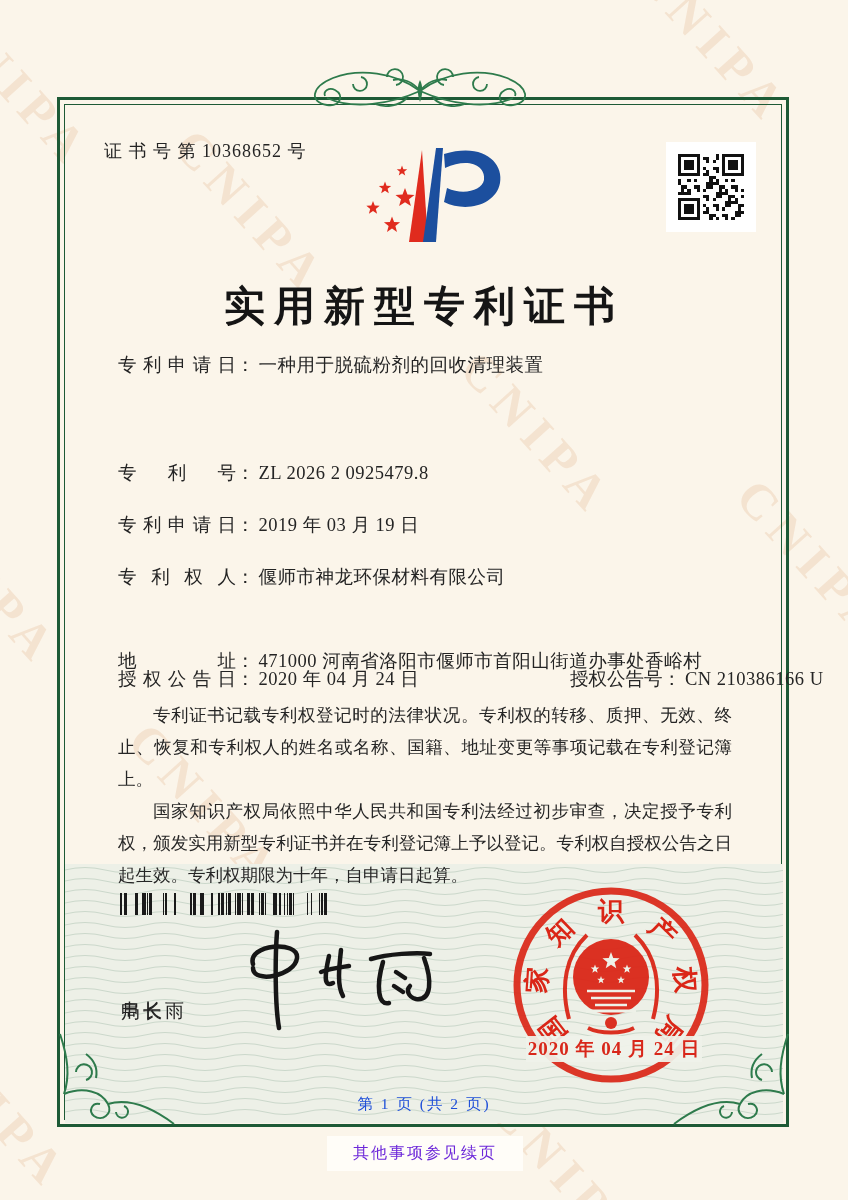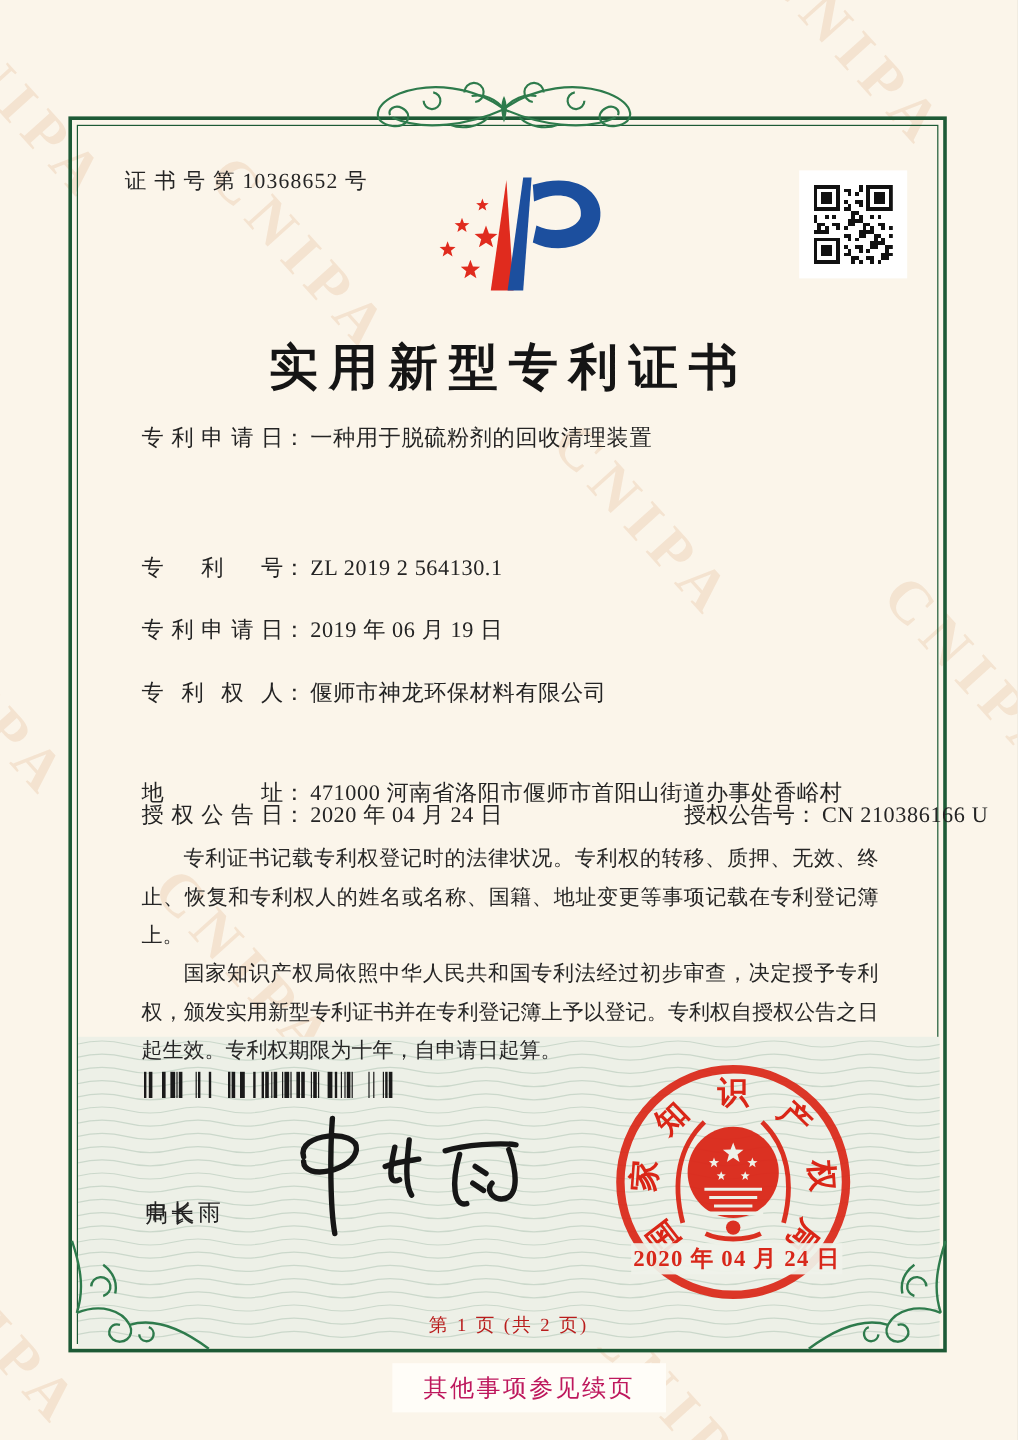--- a/index.html
+++ b/index.html
@@ -34,22 +34,22 @@
   #paras p { text-indent:2em; }
   #waves-area { position:absolute; left:65px; top:864px; width:718px; height:259px; background:#edf0e7; }
   #barcode-wrap { position:absolute; left:120px; top:893px; }
   #sig-title { position:absolute; left:121px; top:999px; font-size:19px; letter-spacing:3px; color:#222;text-align:center; }
   #sig-name  { position:absolute; left:121px; top:998px; font-size:19px; letter-spacing:3px; color:#222;text-align:center; }
   #sig-script { position:absolute; left:225px; top:928px; }
   #seal { position:absolute; left:503px; top:877px; }
   #seal-date { position:absolute; left:526px; top:1036px; width:176px; text-align:center;
                font-size:19px; font-weight:bold; color:#d8271a; letter-spacing:1px;
                background:rgba(239,242,233,.93); white-space:nowrap; }
-  #page-info { position:absolute; left:0; top:1094px; width:848px; text-align:center; font-size:15.5px; letter-spacing:2px; color:#b91c1c; }
-  #note-box { position:absolute; left:327px; top:1136px; background:#fffdf8; padding:7px 26px; font-size:20px; letter-spacing:2px; color:#be185d; }
+  #page-info { position:absolute; left:0; top:1094px; width:848px; text-align:center; font-size:15.5px; letter-spacing:2px; color:#1d4ed8; }
+  #note-box { position:absolute; left:327px; top:1136px; background:#fffdf8; padding:7px 26px; font-size:16px; letter-spacing:2px; color:#6d28d9; }
   .orn { position:absolute; pointer-events:none; }
   svg { display:block; }
 </style>
 </head>
 <body>
 
 <div id="page">
 
   <span class="wm" style="left:-30px; top:-8px">CNIPA</span>
   <span class="wm" style="left:668px; top:-52px">CNIPA</span>
@@ -252,24 +252,24 @@
         <rect x="2" y="16" width="3" height="3" fill="#111"></rect>
       </svg>
   </div>
 
   <div id="title">实用新型专利证书</div>
 
   <div class="frow" style="top:352px">
     <span class="flabel">专利申请日</span><span class="fcolon">：</span><span class="fvalue">一种用于脱硫粉剂的回收清理装置</span>
   </div>
   <div class="frow" style="top:460px">
-    <span class="flabel">专利号</span><span class="fcolon">：</span><span class="fvalue">ZL 2019 2 564130.1</span>
+    <span class="flabel">专利号</span><span class="fcolon">：</span><span class="fvalue">ZL 2026 2 0925479.8</span>
   </div>
   <div class="frow" style="top:512px">
-    <span class="flabel">专利申请日</span><span class="fcolon">：</span><span class="fvalue">2019 年 06 月 19 日</span>
+    <span class="flabel">专利申请日</span><span class="fcolon">：</span><span class="fvalue">2019 年 03 月 19 日</span>
   </div>
   <div class="frow" style="top:564px">
     <span class="flabel">专利权人</span><span class="fcolon">：</span><span class="fvalue">偃师市神龙环保材料有限公司</span>
   </div>
   <div class="frow" style="top:648px">
     <span class="flabel">地址</span><span class="fcolon">：</span><span class="fvalue">471000 河南省洛阳市偃师市首阳山街道办事处香峪村</span>
   </div>
   <div class="frow" style="top:666px">
     <span class="flabel">授权公告日</span><span class="fcolon">：</span><span class="fvalue">2020 年 04 月 24 日</span>
     <span id="grant-pair">

